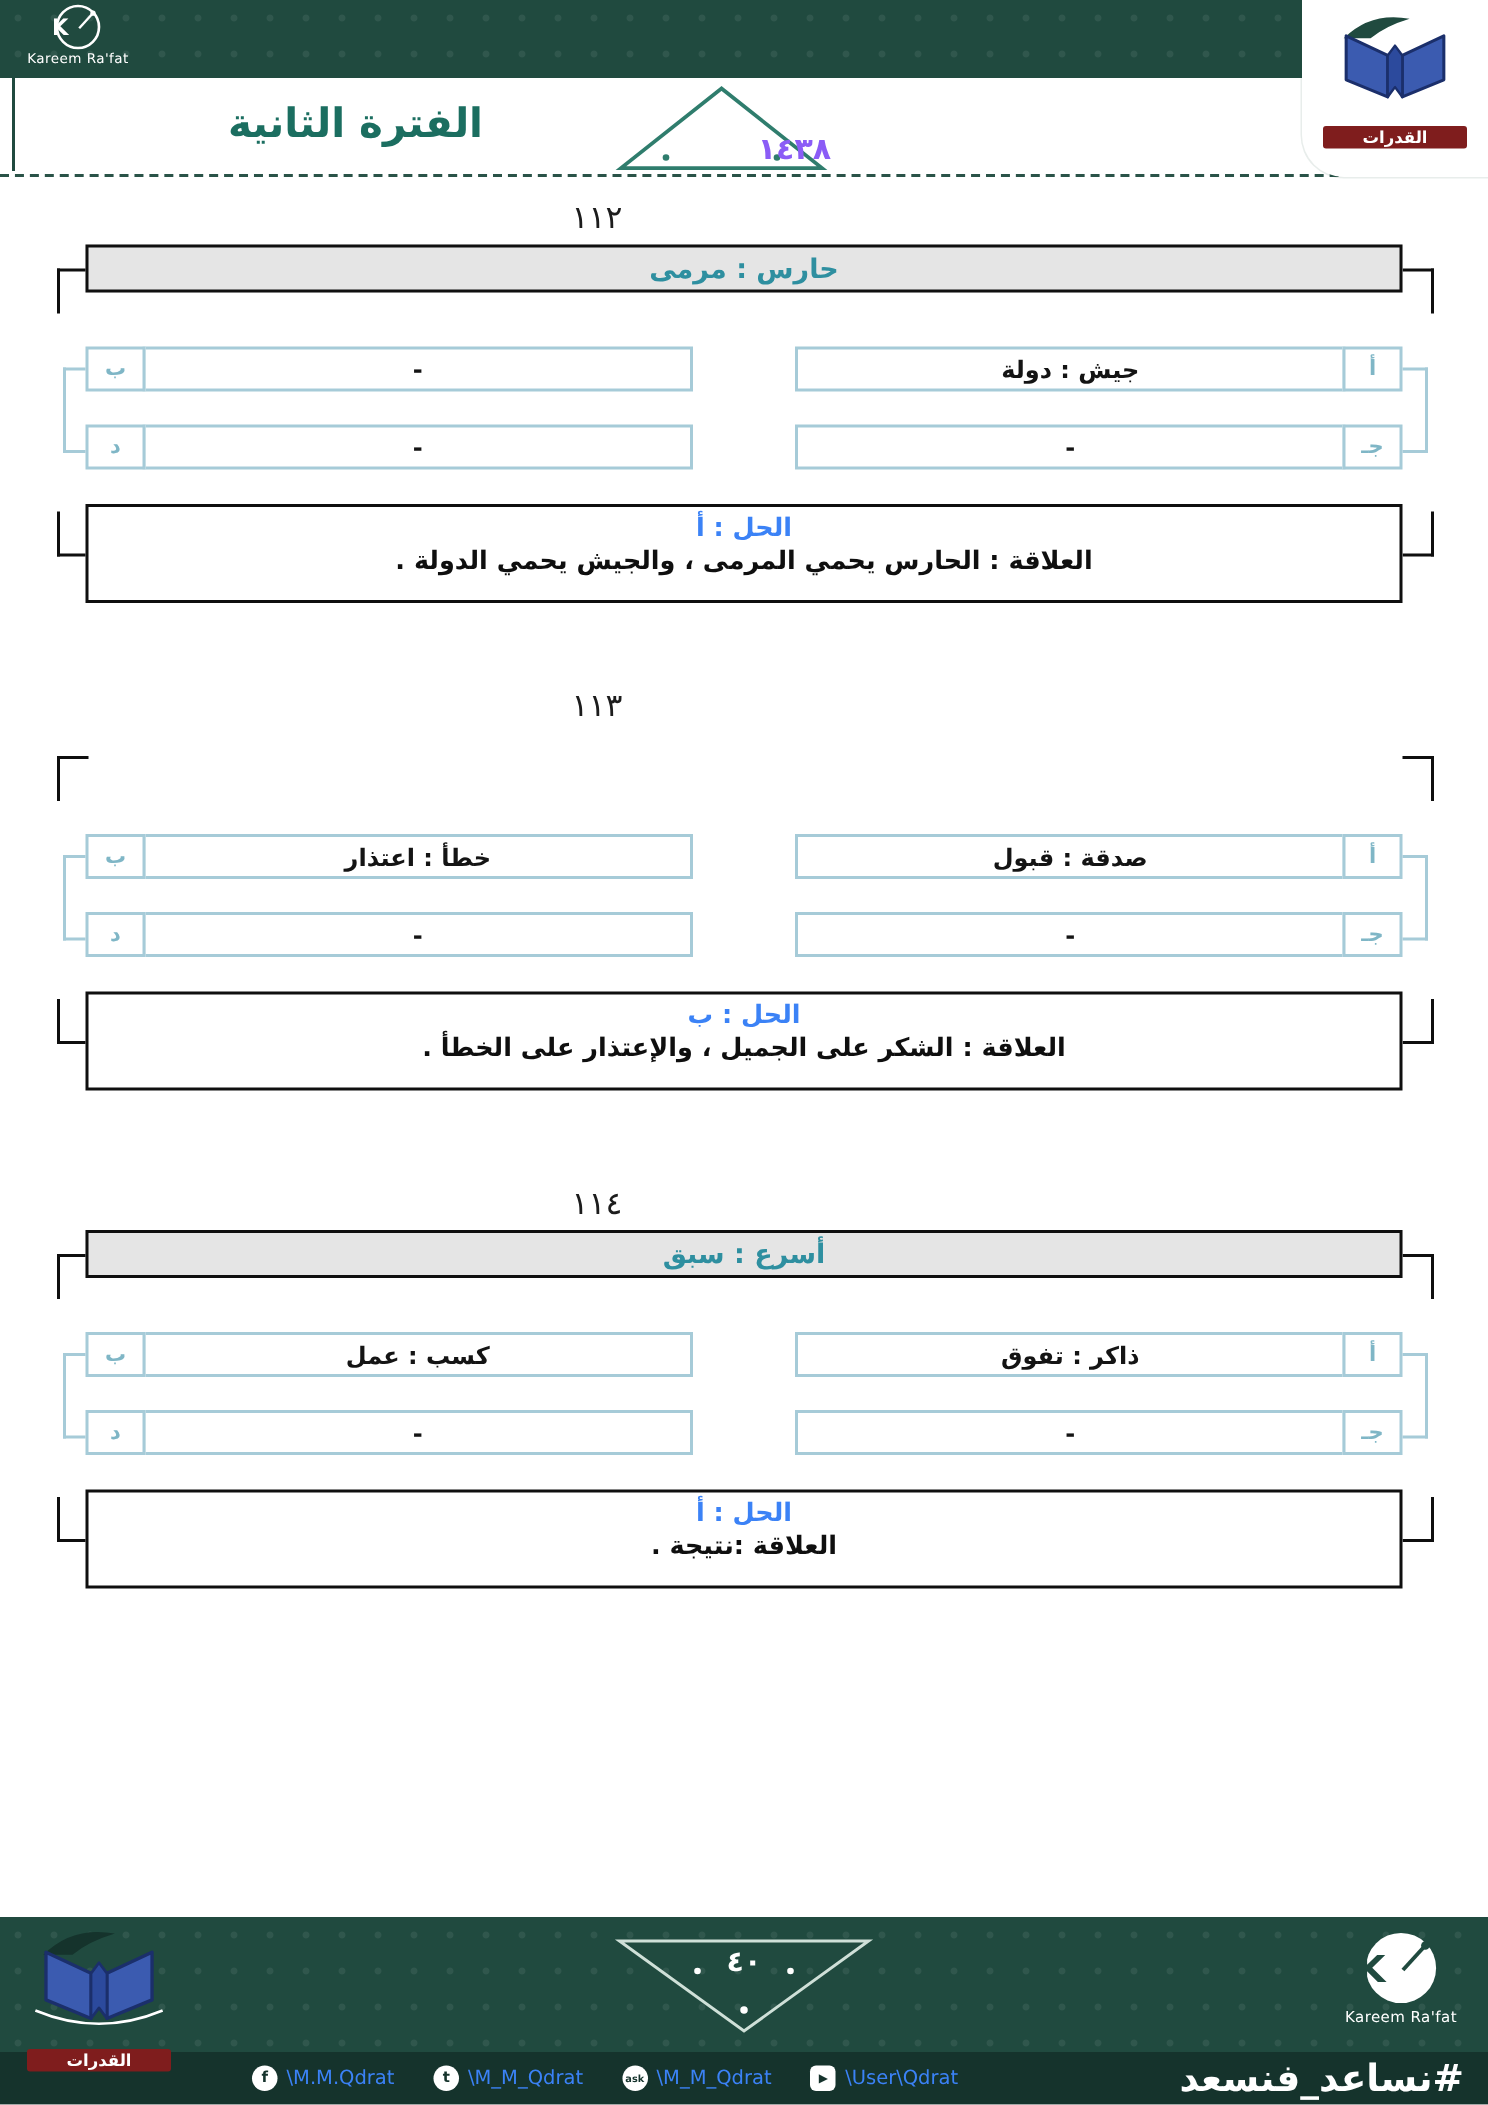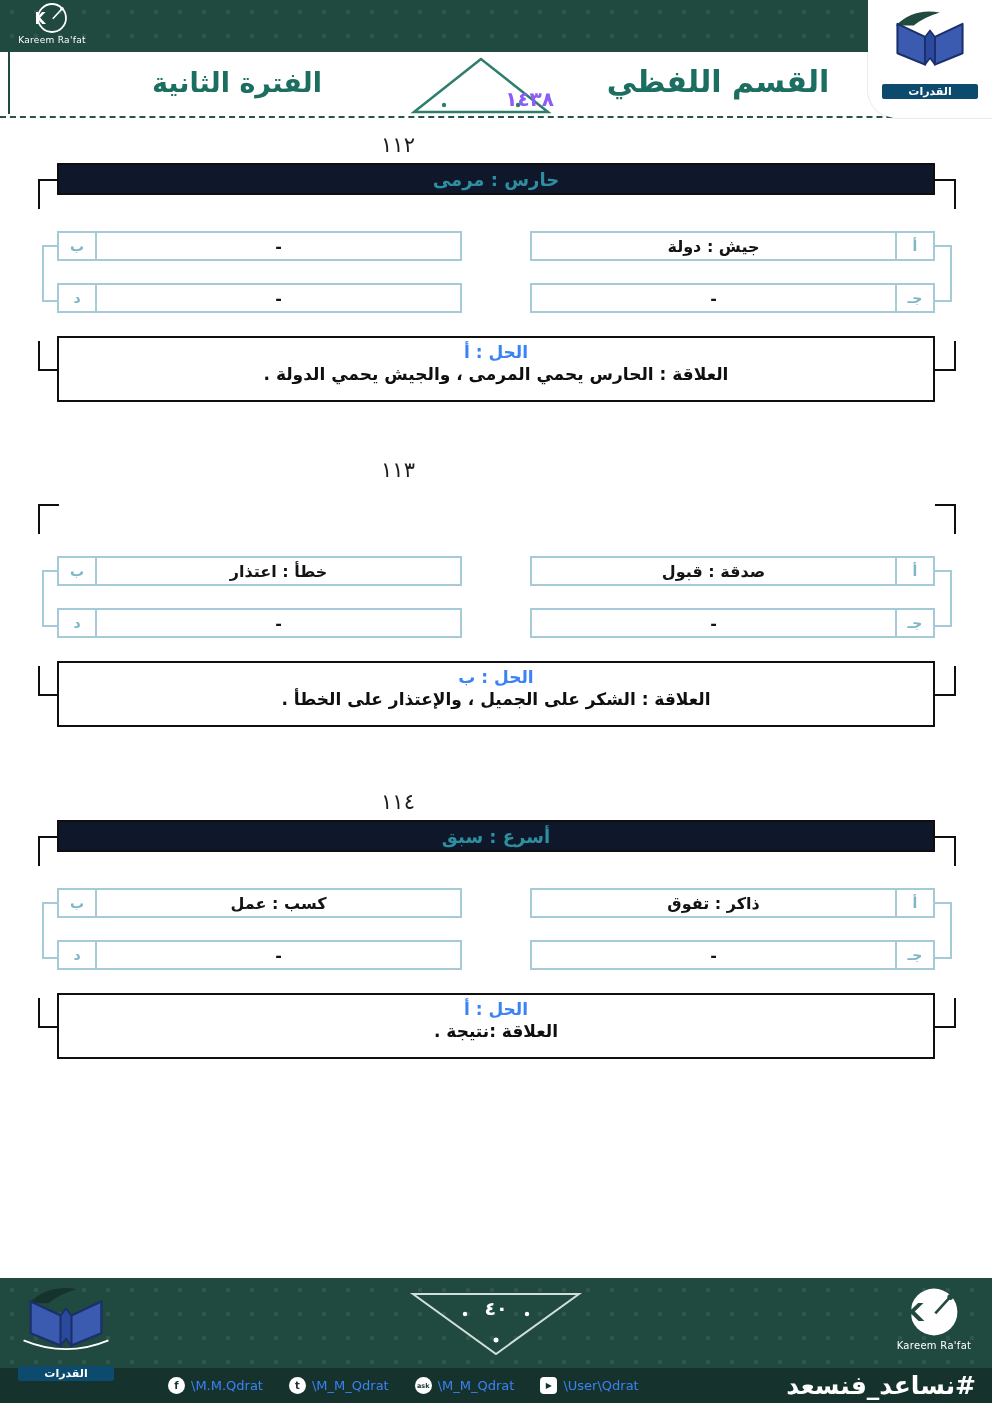--- a/index.html
+++ b/index.html
@@ -11,41 +11,41 @@
   .band-pattern{background-image:radial-gradient(rgba(255,255,255,.07) 2px,transparent 2.6px);
                 background-size:24px 24px;}
   .k-brand{position:absolute;left:14px;top:2px;width:76px;text-align:center;z-index:3;}
   .k-brand svg{width:32px;height:32px;display:block;margin:0 auto;}
   .k-label{font-size:9px;color:#ffffff;margin-top:1px;letter-spacing:.3px;}
 
   .corner-logo{position:absolute;top:0;right:0;width:124px;height:118px;background:#ffffff;
                border-bottom-left-radius:28px;z-index:6;text-align:center;padding-top:6px;
                box-sizing:border-box;box-shadow:0 0 0 1px rgba(32,74,63,.10);}
   .corner-logo svg{width:86px;height:70px;}
-  .ribbon{display:inline-block;background:#0c4a6e;color:#ffffff;font-size:11px;font-weight:700;
+  .ribbon{display:inline-block;background:#7f1d1d;color:#ffffff;font-size:11px;font-weight:700;
           padding:1px 26px;margin-top:-14px;position:relative;border-radius:2px;z-index:2;}
 
   .header-bar{position:absolute;top:52px;left:0;width:992px;height:66px;background:#ffffff;
               border-bottom:2px dashed #2a5348;box-sizing:border-box;}
   .header-tick{position:absolute;left:8px;top:0;width:2px;height:62px;background:#204a3f;}
   .section-title{position:absolute;top:12px;left:596px;width:244px;text-align:center;
                  font-size:30px;font-weight:700;color:#1b6e60;}
   .period-title{position:absolute;top:15px;left:146px;width:176px;
                 font-size:27px;font-weight:700;color:#1b6e60;}
   .year-tri{position:absolute;left:408px;top:4px;width:146px;height:60px;}
   .year-tri svg{width:146px;height:60px;display:block;}
   .year-text{position:absolute;left:0;top:31px;width:100%;text-align:right;
              font-size:20px;font-weight:700;color:#8b5cf6;}
 
   
   .q-block{position:absolute;left:0;width:796px;height:272px;}
   .q-num{position:absolute;top:0;left:0;width:100%;text-align:center;font-size:21px;color:#1c1c1c;}
   .q-title{position:absolute;top:30px;left:57px;width:878px;height:32px;border:2.5px solid #0f0f0f;
            box-sizing:border-box;display:flex;align-items:center;justify-content:center;
-           background:#0f172a;z-index:2;}
+           background:#e5e5e5;z-index:2;}
   .q-title-text{font-size:18px;font-weight:700;color:#2e8fa0;}
   .br{position:absolute;width:19px;height:28px;z-index:1;}
   .br-tl{left:38px;top:46px;border-top:2.5px solid #0f0f0f;border-left:2.5px solid #0f0f0f;}
   .br-tr{left:935px;top:46px;border-top:2.5px solid #0f0f0f;border-right:2.5px solid #0f0f0f;}
   .br-bl{left:38px;top:208px;border-bottom:2.5px solid #0f0f0f;border-left:2.5px solid #0f0f0f;}
   .br-br{left:935px;top:208px;border-bottom:2.5px solid #0f0f0f;border-right:2.5px solid #0f0f0f;}
 
   .opt{position:absolute;height:30px;border:2px solid #a6cbd8;box-sizing:border-box;display:flex;
        align-items:center;justify-content:center;font-size:16px;font-weight:700;color:#141414;
        background:#ffffff;z-index:2;}
@@ -110,21 +110,20 @@
       <path d="M8 24 Q30 2 62 8 Q42 14 30 24 Z" fill="#204a3f"></path>
       <path d="M10 22 L10 58 L44 72 L44 38 Z" fill="#3b5bb0" stroke="#1b2f6b" stroke-width="2.5" stroke-linejoin="round"></path>
       <path d="M90 22 L90 58 L56 72 L56 38 Z" fill="#3b5bb0" stroke="#1b2f6b" stroke-width="2.5" stroke-linejoin="round"></path>
       <path d="M44 38 L50 30 L56 38 L56 72 L50 64 L44 72 Z" fill="#2c4a9d" stroke="#1b2f6b" stroke-width="2" stroke-linejoin="round"></path>
     </svg>
     <div class="ribbon">القدرات</div>
   </div>
 
   <div class="header-bar">
     <div class="header-tick"></div>
-    <div class="section-title">القسم اللفظي</div>
     <div class="year-tri">
       <svg viewBox="0 0 146 60">
         <polygon points="73,3 6,56 140,56" fill="#ffffff" stroke="#2f7d6d" stroke-width="2.5"></polygon>
         <circle cx="36" cy="49" r="2.2" fill="#2f7d6d"></circle>
         <circle cx="110" cy="49" r="2.2" fill="#2f7d6d"></circle>
       </svg>
       <div class="year-text">١٤٣٨</div>
     </div>
     <div class="period-title">الفترة الثانية</div>
   </div>

